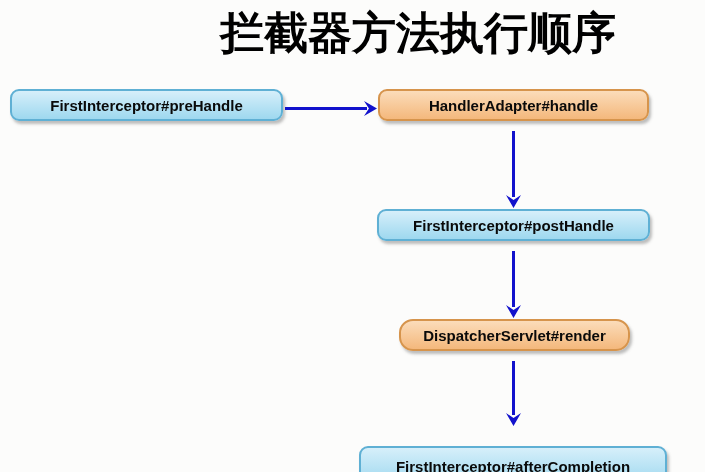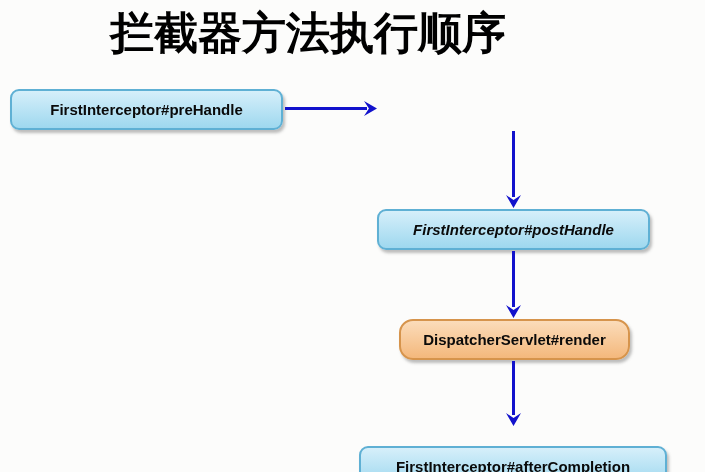--- a/index.html
+++ b/index.html
@@ -12,30 +12,30 @@
     width: 705px;
     height: 472px;
     background: var(--background, #fcfcfb);
     overflow: hidden;
   }
   .diagram-title {
     position: absolute;
     left: 0;
     top: 4px;
     width: 616px;
-    text-align: center;
+    text-align: right;
     font-size: 44px;
     font-weight: 700;
     color: var(--title-color, #000);
     letter-spacing: 0px;
     white-space: nowrap;
   }
   .node {
     position: absolute;
-    height: 41px;
+    height: 32px;
     box-sizing: border-box;
     border-radius: 9px;
     display: flex;
     align-items: center;
     justify-content: center;
     font-size: 15px;
     font-weight: 700;
     color: #0a0a0a;
     box-shadow: 2px 3px 3px rgba(110,110,110,0.45);
     white-space: nowrap;
@@ -43,21 +43,21 @@
   .node.blue {
     background: linear-gradient(to bottom, var(--blue-box-top, #d6effa), var(--blue-box-bottom, #9ed8ef));
     border: 2px solid var(--blue-box-border, #5fb0d4);
   }
   .node.orange {
     background: linear-gradient(to bottom, var(--orange-box-top, #fbdcba), var(--orange-box-bottom, #f4b87c));
     border: 2px solid var(--orange-box-border, #d6944c);
   }
   .node-1 { left: 10px;  top: 89px;  width: 273px; }
   .node-2 { left: 378px; top: 89px;  width: 271px; }
-  .node-3 { left: 377px; top: 209px; width: 273px; font-style: italic; }
+  .node-3 { left: 377px; top: 209px; width: 273px; }
   .node-4 { left: 399px; top: 319px; width: 231px; border-radius: 14px; }
   .node-5 { left: 359px; top: 426px; width: 308px; height: 40px; margin-top: 20px; }
 
   .arrow { position: absolute; }
   .shaft {
     position: absolute;
     background: var(--arrow, #1212cc);
   }
   .head {
     position: absolute;
@@ -90,20 +90,23 @@
 <body>
 
 <div class="canvas">
 
   <div class="diagram-title">拦截器方法执行顺序</div>
 
   <div class="node blue node-1">
     <span>FirstInterceptor#preHandle</span>
   </div>
 
+  <div class="node orange node-2">
+    <span>HandlerAdapter#handle</span>
+  </div>
 
   <div class="node blue node-3">
     <span>FirstInterceptor#postHandle</span>
   </div>
 
   <div class="node orange node-4">
     <span>DispatcherServlet#render</span>
   </div>
 
   <div class="node blue node-5">

